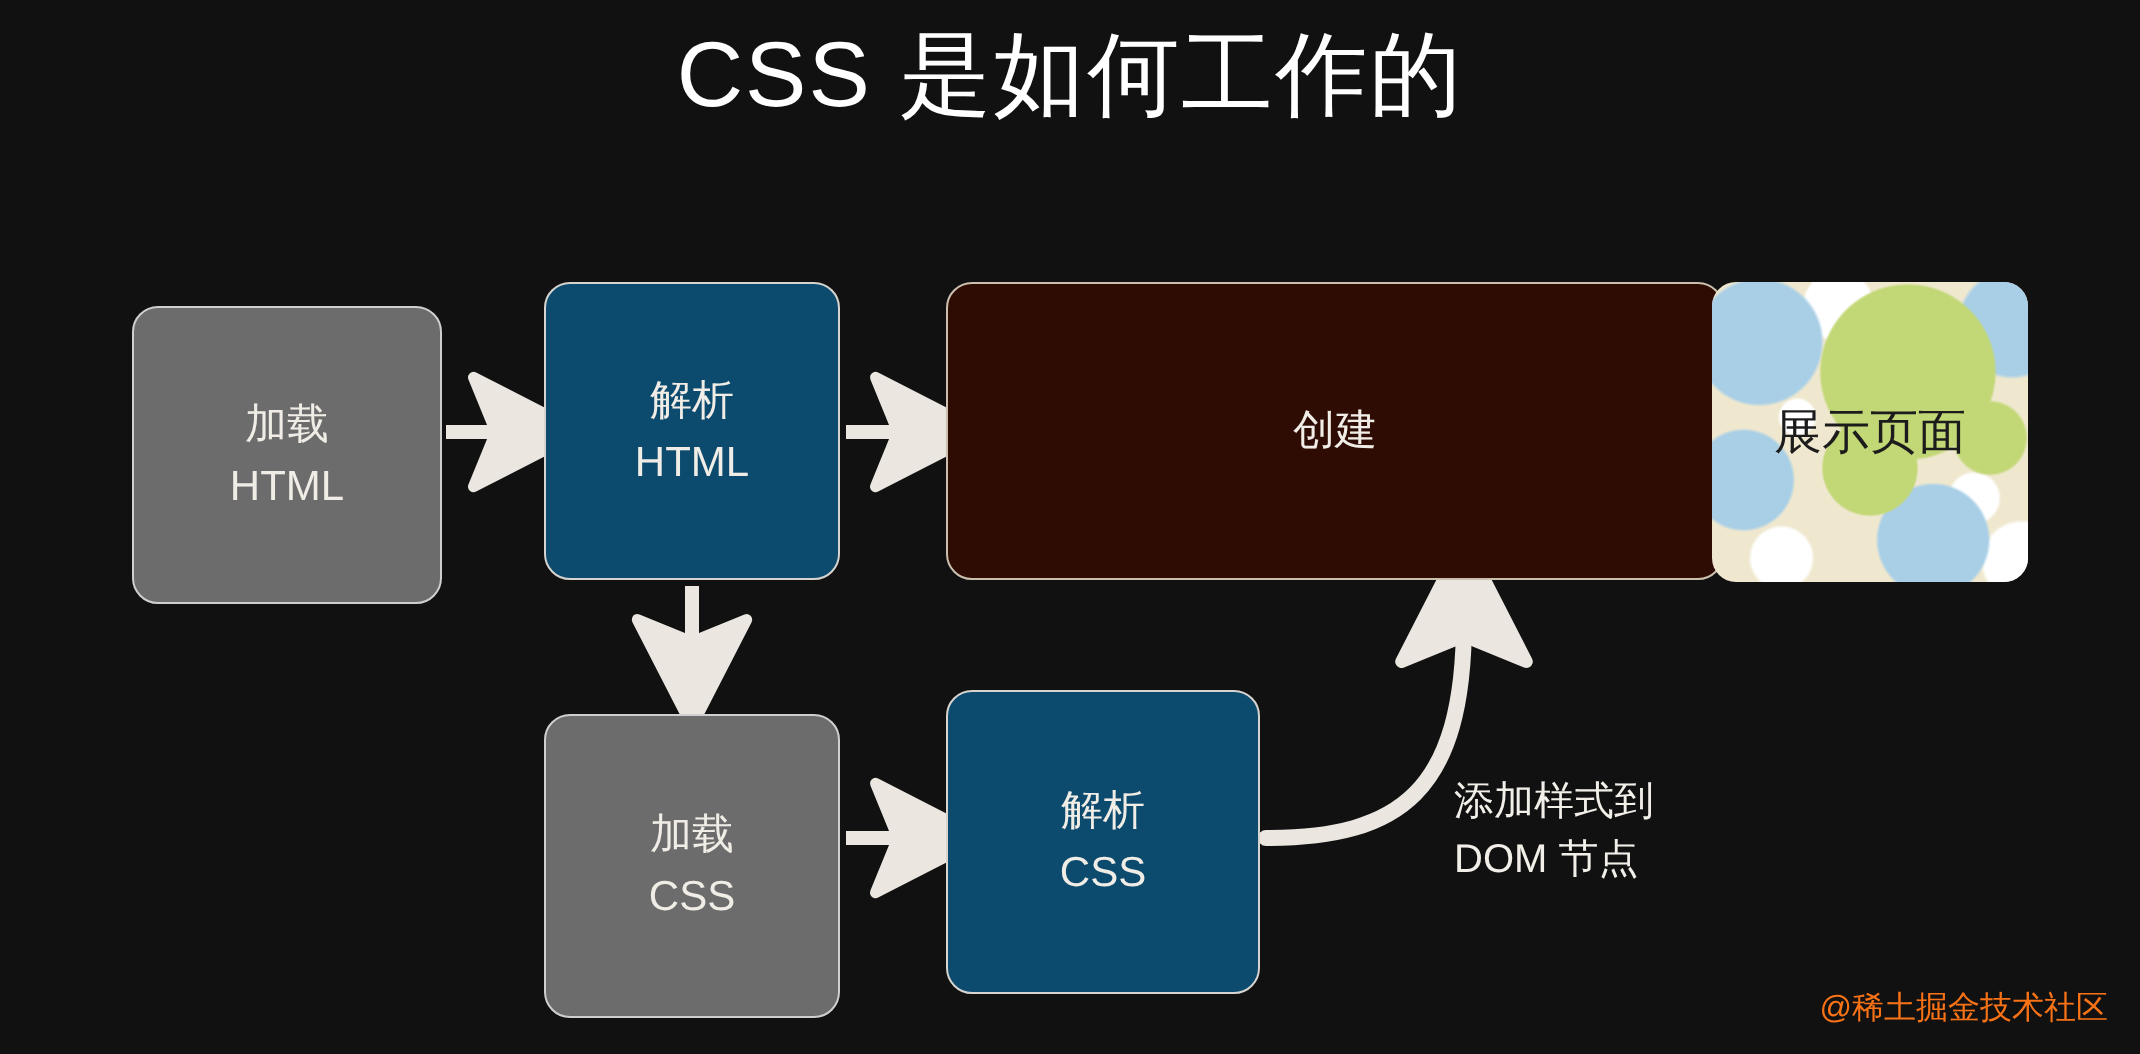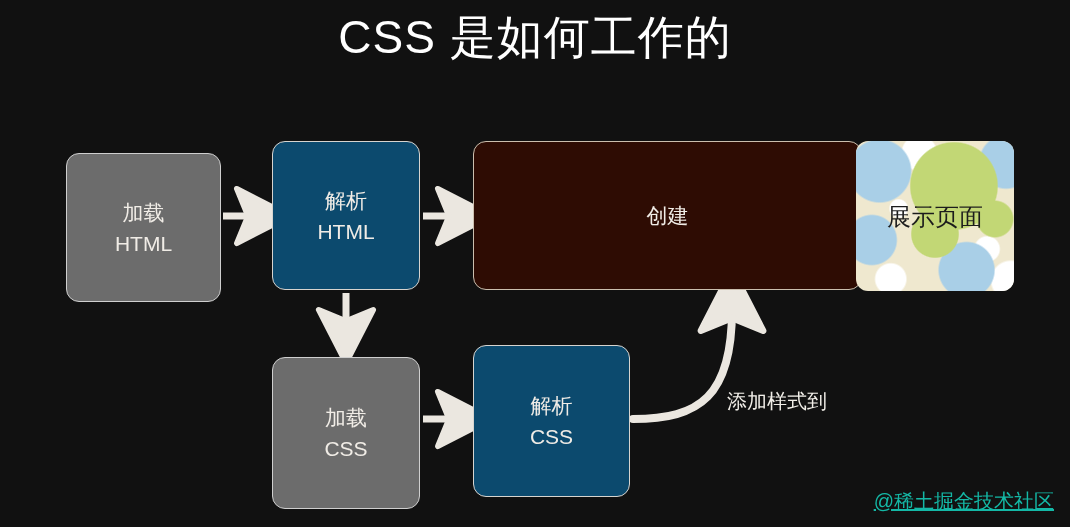--- a/index.html
+++ b/index.html
@@ -107,24 +107,23 @@
     text-align: left;
     white-space: nowrap;
     margin-top: 39px;
   }
 
   
   #watermark {
     position: absolute;
     right: 16px;
     bottom: 12px;
-    color: #14b8a6;
-    font-size: 20px;
+    color: #f97316;
+    font-size: 16px;
     white-space: nowrap;
-    text-decoration: underline;
   }
 </style>
 </head>
 <body>
 
 <div id="stage">
 
   <div id="title">CSS 是如何工作的</div>
 
   <svg id="arrows" viewBox="0 0 1070 527" width="1070" height="527" xmlns="http://www.w3.org/2000/svg">
@@ -183,17 +182,18 @@
     <span class="line2">CSS</span>
   </div>
 
   <div class="node teal" id="node-parse-css">
     <span class="line1">解析</span>
     <span class="line2">CSS</span>
   </div>
 
   <div id="curve-label">
     <div>添加样式到</div>
+    <div>DOM 节点</div>
   </div>
 
   <div id="watermark">@稀土掘金技术社区</div>
 
 </div>
 
 </body></html>

